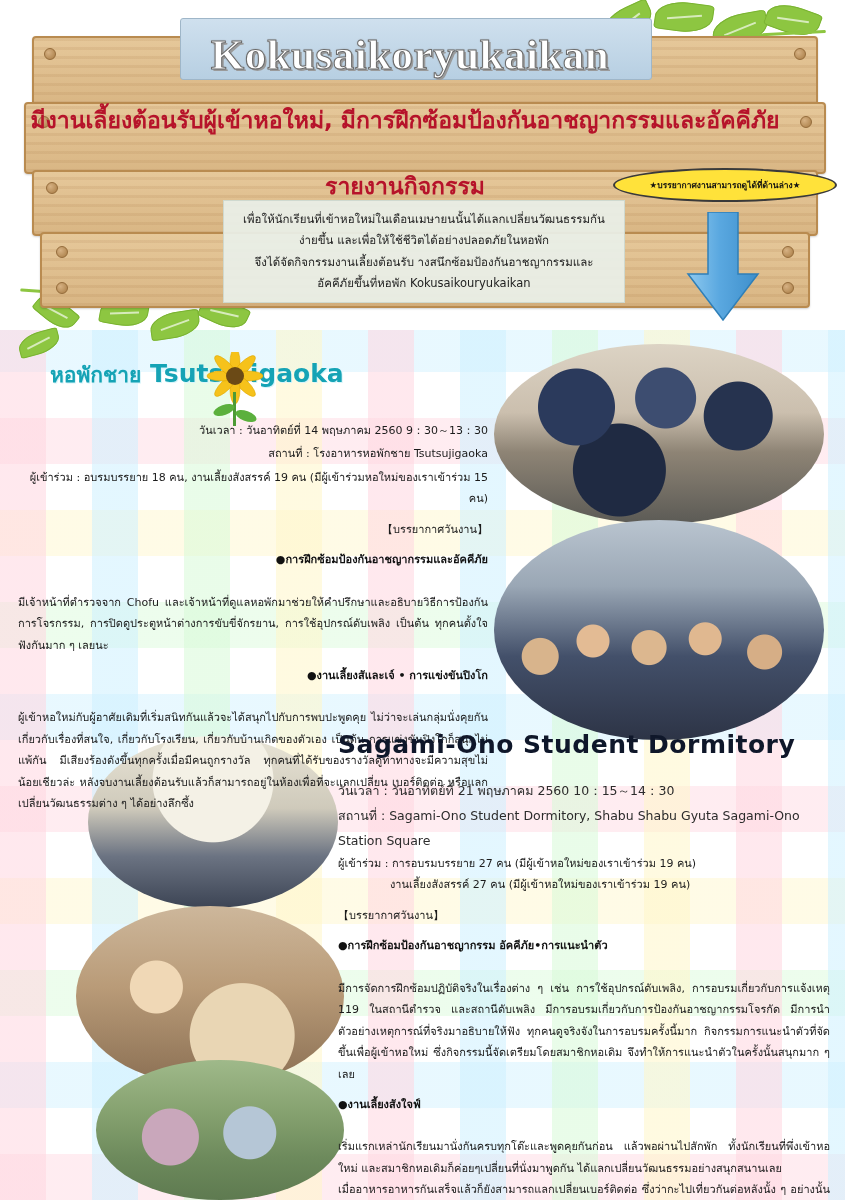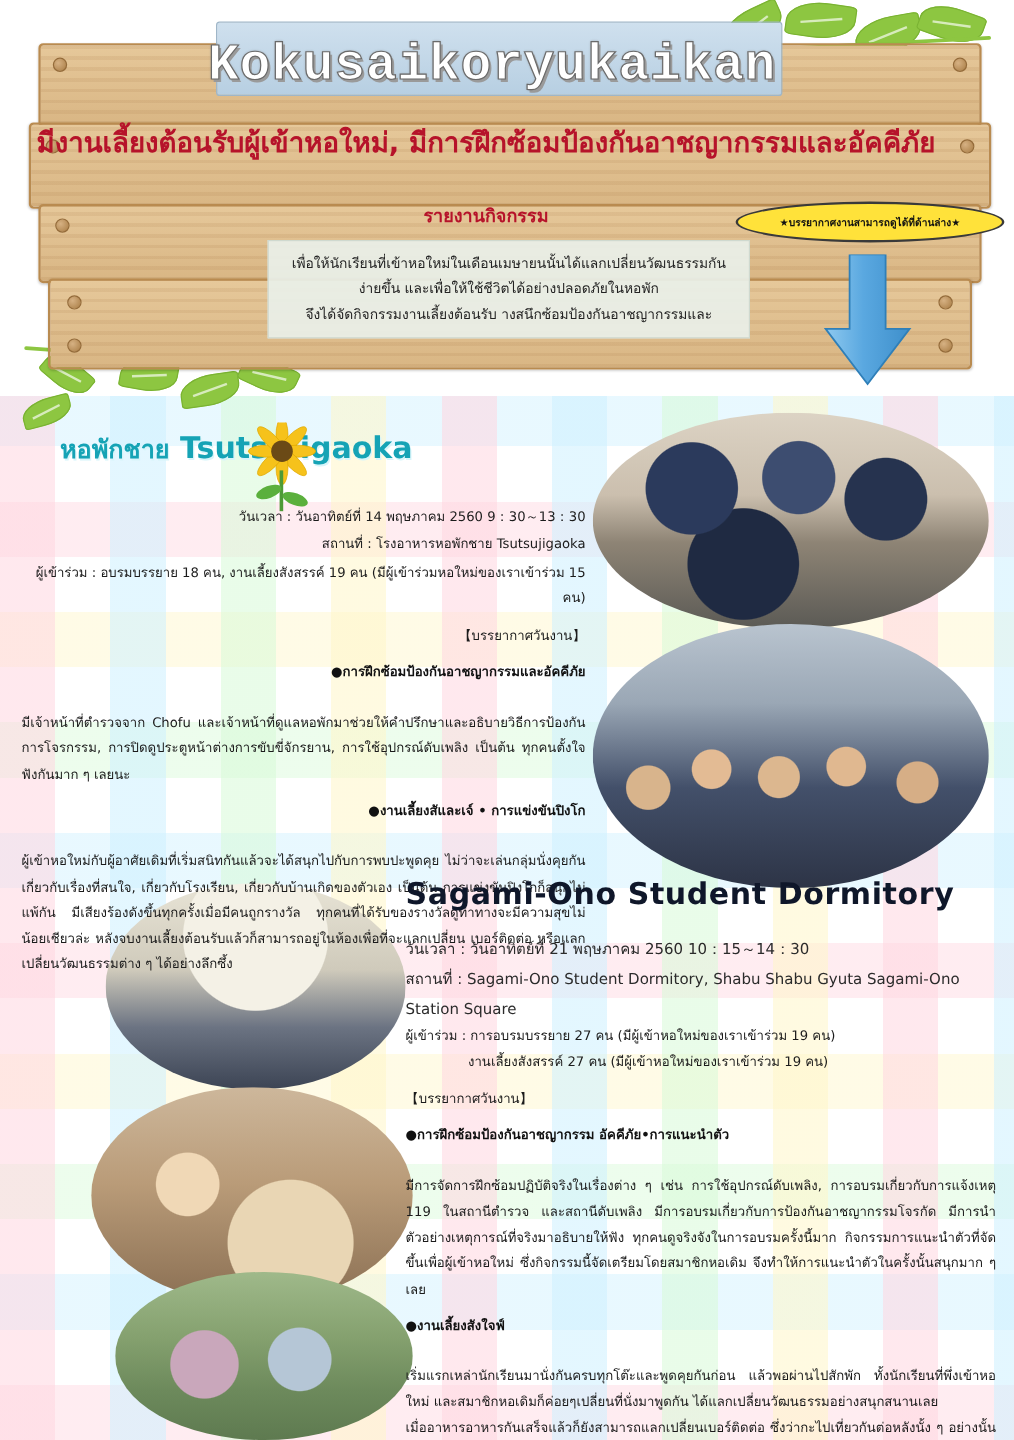--- a/index.html
+++ b/index.html
@@ -57,35 +57,35 @@
   .plank2{left:6px;top:88px;width:798px;height:68px;}
   .plank3{left:14px;top:156px;width:782px;height:62px;}
   .plank4{left:22px;top:218px;width:766px;height:72px;}
 
   .title-main{
     position:absolute;left:150px;top:30px;width:520px;text-align:center;
     font-size:43px;font-weight:bold;color:#ffffff;
     -webkit-text-stroke:1px #6a6a6a;
     text-shadow:2px 2px 0 #9a9a9a, 0 0 2px #888;
     letter-spacing:.5px;
-    font-family:Liberation Mono, monospace;
+    font-family:Liberation Serif, serif;
     z-index:4;
   }
   .title-banner{
     position:absolute;left:180px;top:18px;width:470px;height:60px;
     background:linear-gradient(180deg,#cfe0ee,#b7cfe2);
     border:1px solid #9fb6c8;border-radius:3px;z-index:3;
   }
   .title-th1{
     position:absolute;left:30px;top:104px;width:750px;text-align:center;
     font-size:23px;font-weight:bold;color:#b6132a;z-index:4;line-height:1.4;
   }
   .title-th2{
     position:absolute;left:30px;top:168px;width:750px;text-align:center;
-    font-size:15px;font-weight:bold;color:#b6132a;z-index:4;
+    font-size:23px;font-weight:bold;color:#b6132a;z-index:4;
   }
   .intro-box{
     position:absolute;left:223px;top:200px;width:380px;padding:8px 10px;
     background:rgba(233,240,233,.92);border:1px solid #cfd9cf;
     font-size:11.5px;color:#222;line-height:1.85;text-align:center;z-index:5;
   }
   .yellow-badge{
     position:absolute;left:613px;top:168px;width:220px;height:30px;
     background:#ffe23a;border:2px solid #3a3a3a;border-radius:50%/50%;
     display:flex;align-items:center;justify-content:center;
@@ -223,20 +223,21 @@
 <div class="title-main">Kokusaikoryukaikan</div>
 <div class="title-th1">มีงานเลี้ยงต้อนรับผู้เข้าหอใหม่, มีการฝึกซ้อมป้องกันอาชญากรรมและอัคคีภัย</div>
 <div class="title-th2">รายงานกิจกรรม</div>
 
 <div class="yellow-badge">★บรรยากาศงานสามารถดูได้ที่ด้านล่าง★</div>
 
 <div class="intro-box">
   <div>เพื่อให้นักเรียนที่เข้าหอใหม่ในเดือนเมษายนนั้นได้แลกเปลี่ยนวัฒนธรรมกัน</div>
   <div>ง่ายขึ้น และเพื่อให้ใช้ชีวิตได้อย่างปลอดภัยในหอพัก</div>
   <div>จึงได้จัดกิจกรรมงานเลี้ยงต้อนรับ างสนึกซ้อมป้องกันอาชญากรรมและ</div>
+  <div>อัคคีภัยขึ้นที่หอพัก Kokusaikouryukaikan</div>
 </div>
 
 <div class="blue-arrow">
   <svg width="78" height="110" viewBox="0 0 78 110">
     <defs>
       <linearGradient id="ag" x1="0" y1="0" x2="1" y2="0">
         <stop offset="0" stop-color="#8ec9ef"></stop>
         <stop offset="0.45" stop-color="#5aa8e0"></stop>
         <stop offset="1" stop-color="#3e8fcb"></stop>
       </linearGradient>

